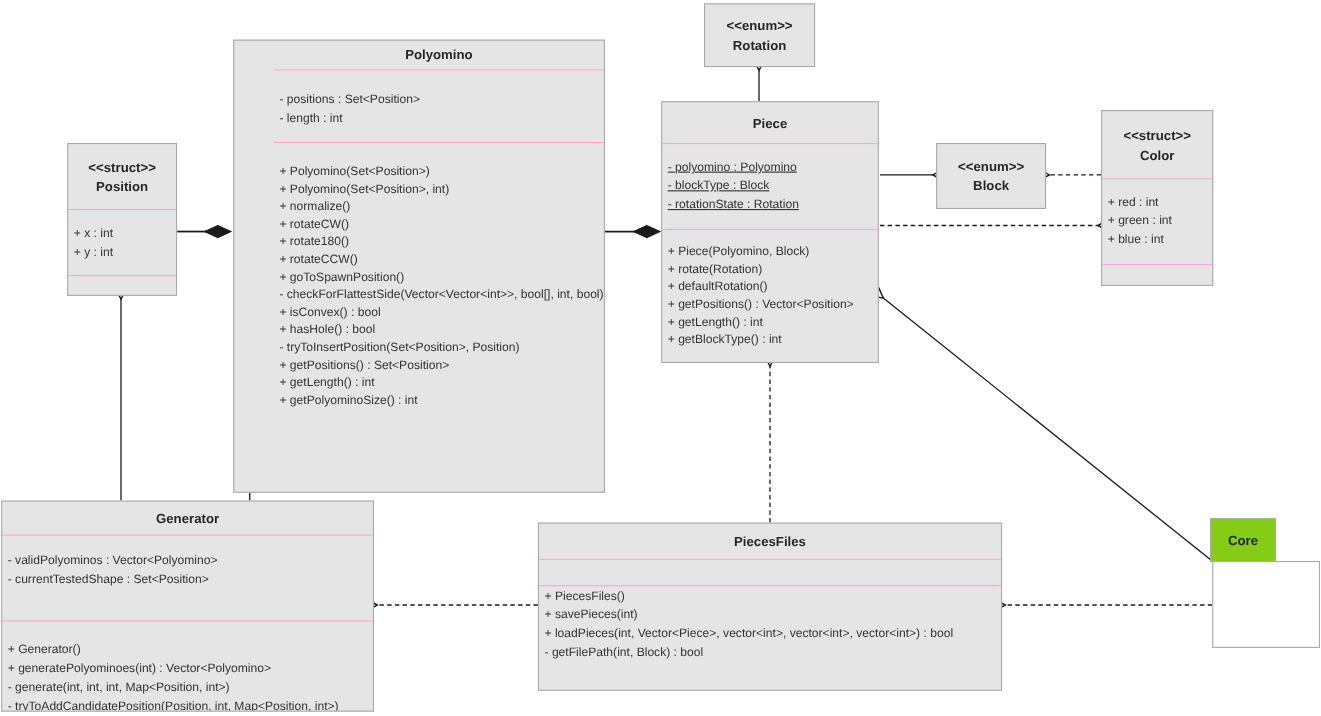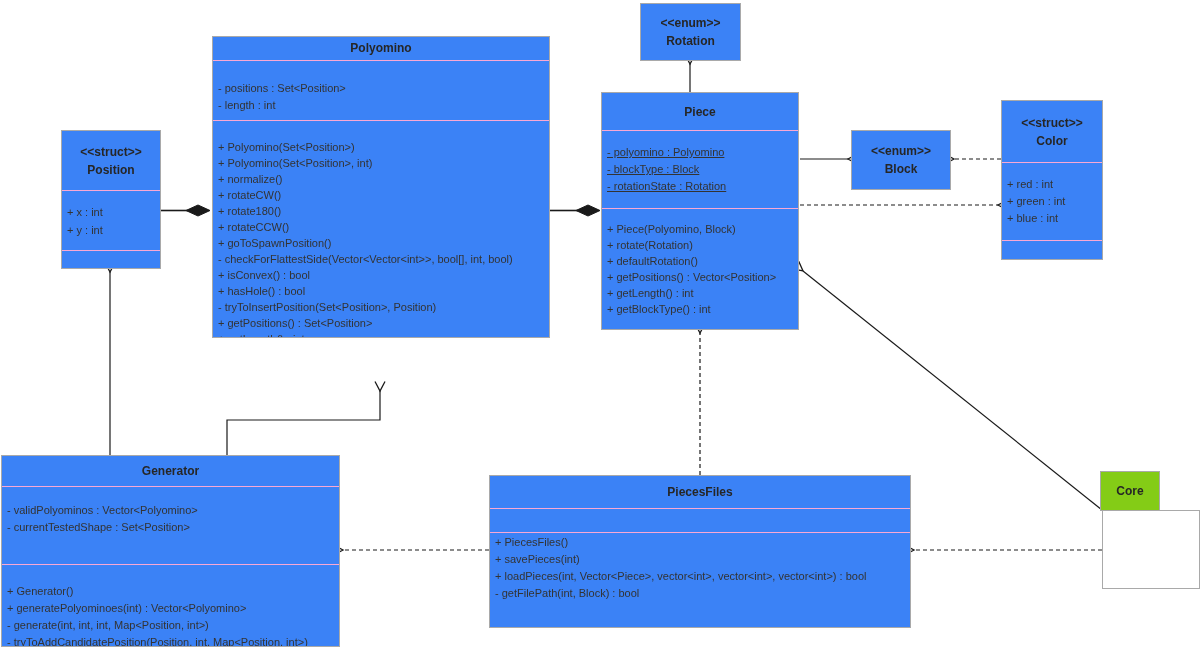--- a/index.html
+++ b/index.html
@@ -3,21 +3,21 @@
 <meta charset="utf-8">
 <style>
   html,body { margin:0; padding:0; }
   body {
     width:1201px; height:651px; position:relative; background:#ffffff;
     font-family:"Liberation Sans", sans-serif; overflow:hidden;
   }
   #wires { position:absolute; left:0; top:0; pointer-events:none; }
   .box {
     position:absolute; display:flex; flex-direction:column;
-    background:#3b82f6; border:1px solid #a9a9a9; box-sizing:border-box;
+    background:#e5e5e5; border:1px solid #a9a9a9; box-sizing:border-box;
   }
   .cmp { border-top:1px solid #f9a8d4; overflow:hidden; box-sizing:border-box; }
   .cmp:first-child { border-top:none; }
   .ttl {
     display:flex; flex-direction:column; align-items:center; justify-content:center;
     font-weight:bold; font-size:12px; line-height:18px; color:#262626; text-align:center;
   }
   .mem { font-size:11px; color:#333333; padding-left:5px; padding-right:5px; }
   .mem div { white-space:nowrap; }
   .fill { flex:1 1 auto; }
@@ -65,21 +65,21 @@
 
   <line class="wire dash" x1="700" y1="475" x2="700" y2="333" marker-end="url(#arr)"></line>
 
   <line class="wire dash" x1="489" y1="550" x2="343" y2="550" marker-end="url(#arr)"></line>
 
   <line class="wire dash" x1="1102" y1="550" x2="914" y2="550" marker-end="url(#arr)"></line>
 
   <line class="wire" x1="1102" y1="510" x2="803" y2="271" marker-end="url(#arr)"></line>
 </svg>
 
-<div class="box" style="left:212px;top:36px;width:338px;height:302px;">
+<div class="box" style="left:212px;top:36px;width:338px;height:412px;padding-left:36px;">
   <div class="cmp ttl" style="height:26px;">Polyomino</div>
   <div class="cmp mem" style="height:66px;padding-top:19px;line-height:17px;">
     <div>- positions : Set&lt;Position&gt;</div>
     <div>- length : int</div>
   </div>
   <div class="cmp mem fill" style="padding-top:18px;line-height:16px;">
     <div>+ Polyomino(Set&lt;Position&gt;)</div>
     <div>+ Polyomino(Set&lt;Position&gt;, int)</div>
     <div>+ normalize()</div>
     <div>+ rotateCW()</div>

